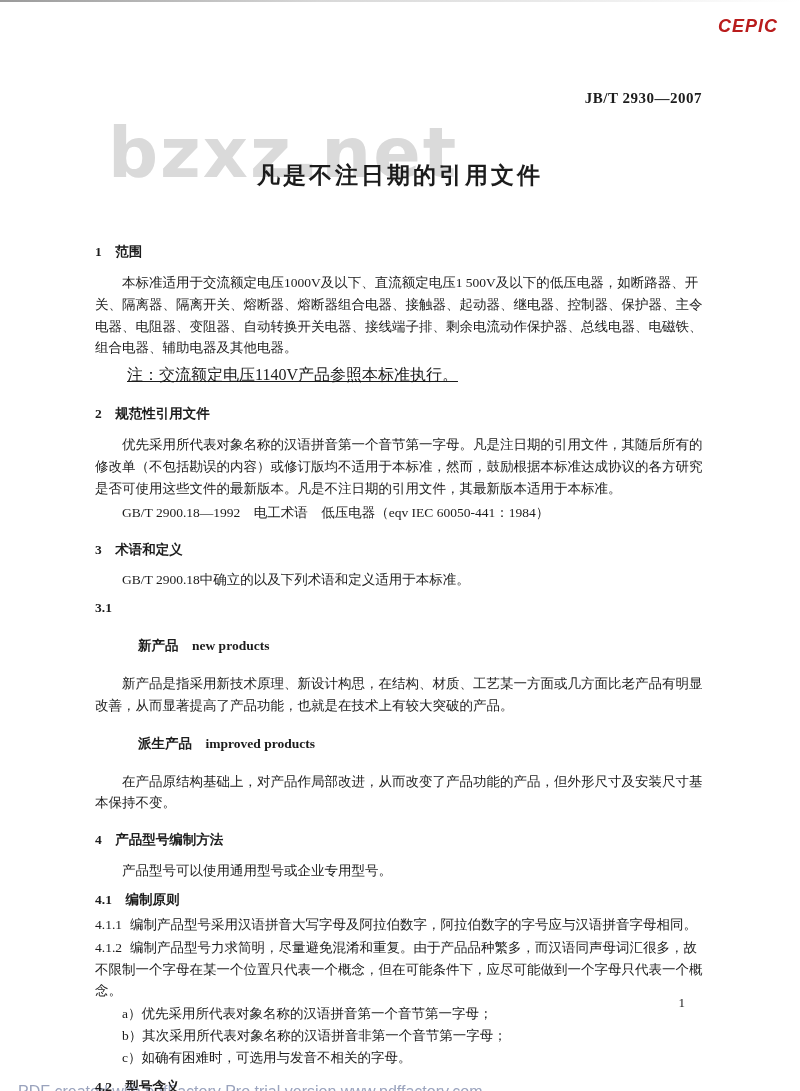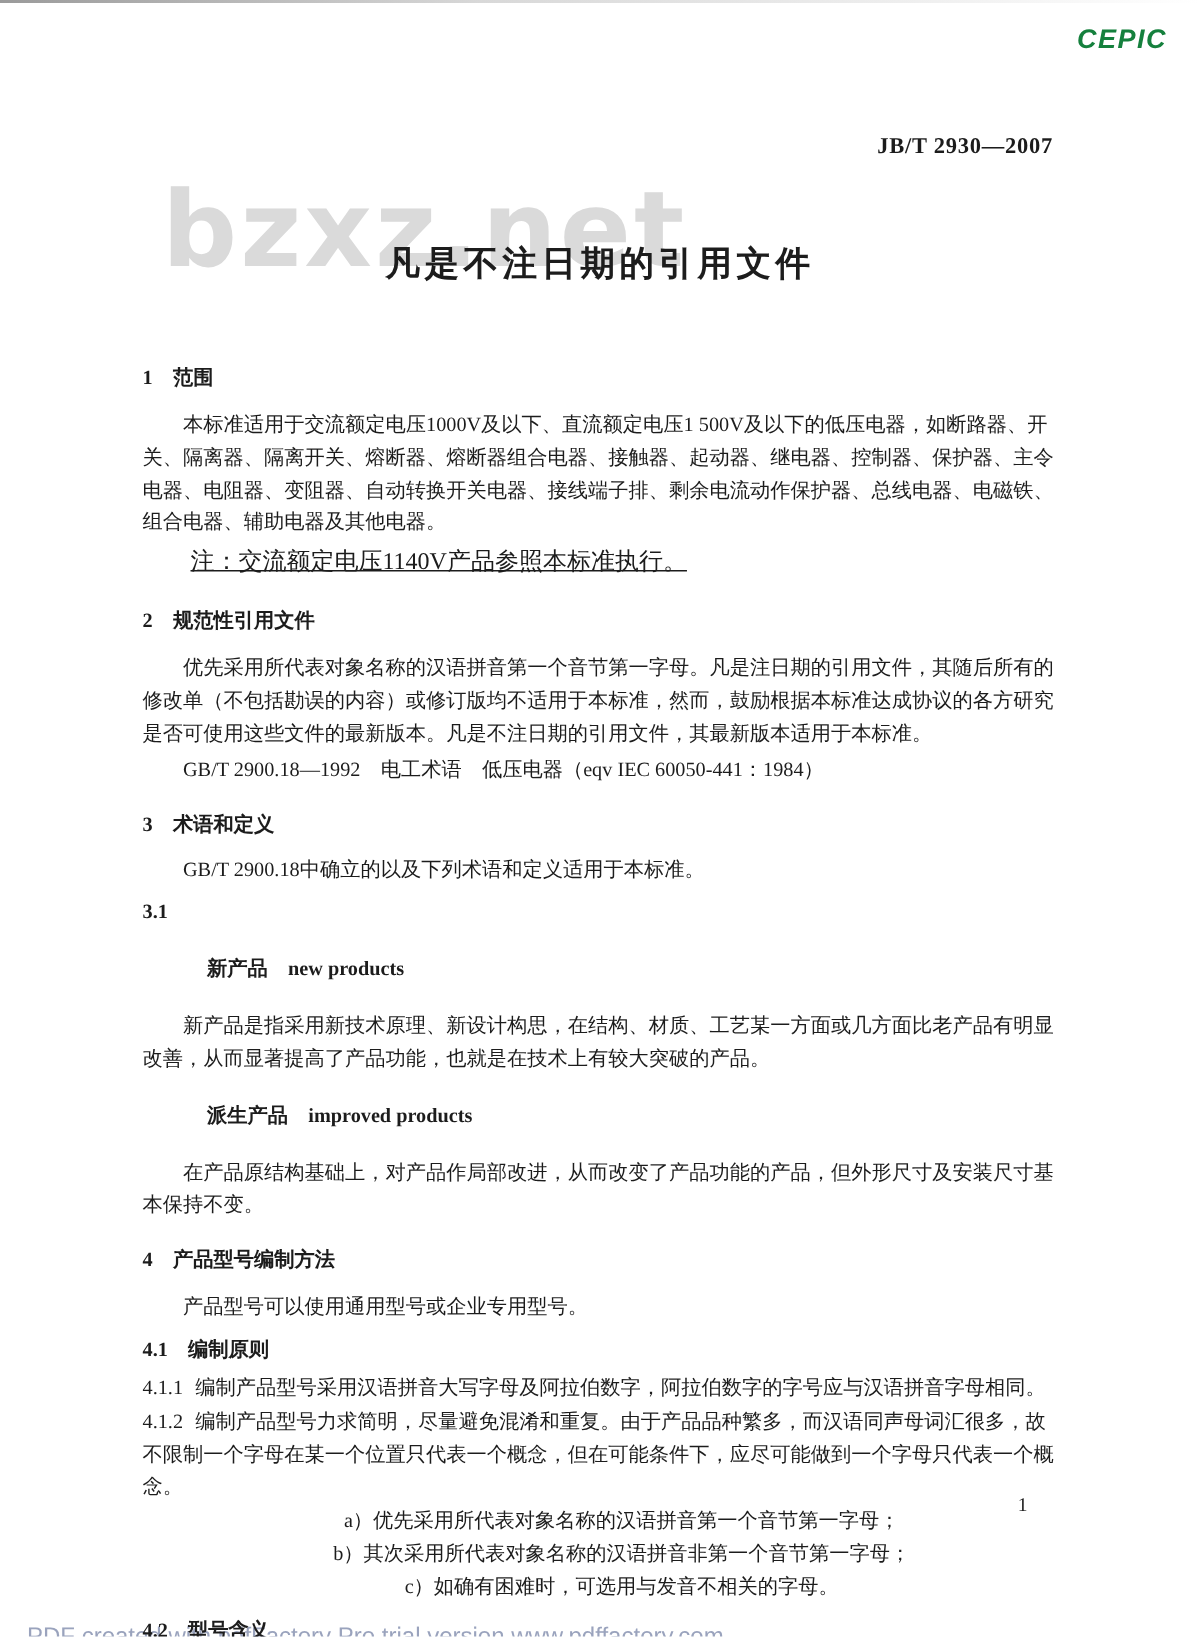--- a/index.html
+++ b/index.html
@@ -14,21 +14,21 @@
   }
   .scan-edge-top {
     position: absolute; top: 0; left: 0; width: 100%; height: 2px;
     background: linear-gradient(to right, #9a9a9a, #d8d8d8 40%, #eeeeee 75%, #ffffff);
   }
   .logo {
     position: absolute; top: 16px; right: 22px;
     font-family: "Liberation Sans", sans-serif;
     font-style: italic; font-weight: bold;
     font-size: 18px; letter-spacing: 1px;
-    color: #15803d;
+    color: #b91c1c;
   }
   .doc-number {
     position: absolute; top: 90px; right: 98px;
     font-weight: bold; font-size: 15px;
     letter-spacing: 0.5px;
   }
   .watermark {
     position: absolute; top: 112px; left: 108px;
     font-family: "DejaVu Sans", sans-serif;
     font-weight: bold; font-size: 70px;
@@ -55,21 +55,21 @@
     font-size: 16px; text-indent: 2em;
     text-decoration: underline;
     margin: 3px 0 2px 0;
   }
   .ref { margin: 2px 0 0 0; text-indent: 2em; }
   .clause-num { font-weight: bold; margin: 6px 0 0 0; }
   .term { font-weight: bold; text-indent: 2em; margin: 16px; }
   .sub-h { font-weight: bold; margin: 7px 0 3px 0; }
   .clause { margin: 0 0 1px 0; }
   .clause .num { font-weight: normal; padding-right: 0.6em; }
-  .list-item { margin: 0; text-indent: 2em; text-align: center; }
+  .list-item { margin: 0; text-indent: 2em; }
   .page-number {
     position: absolute; top: 995px; right: 115px;
     font-size: 13px;
   }
   .pdf-footer {
     position: absolute; bottom: -10px; left: 18px;
     font-family: "Liberation Sans", sans-serif;
     font-size: 16px; color: #9aa3bd; white-space: nowrap;
   }
 </style>

